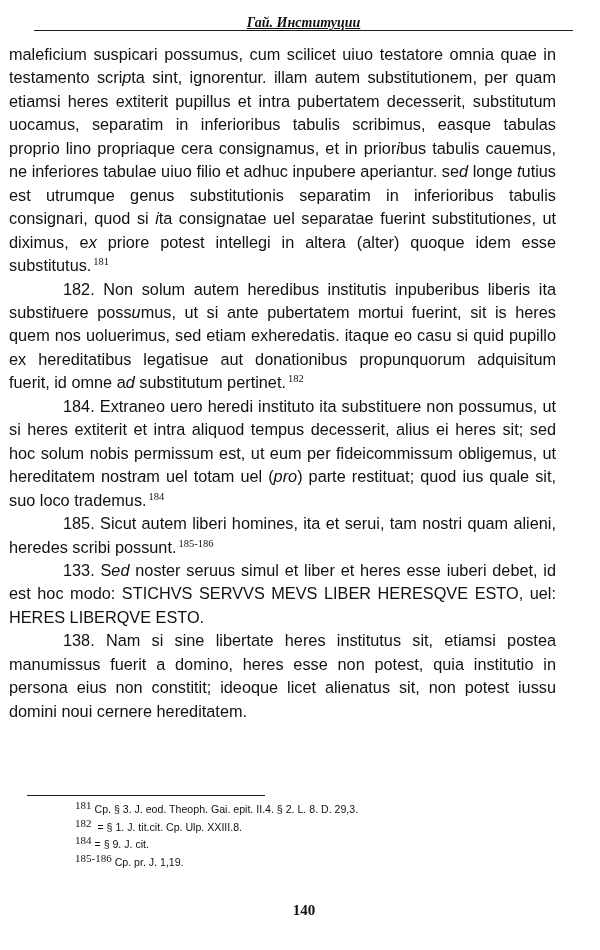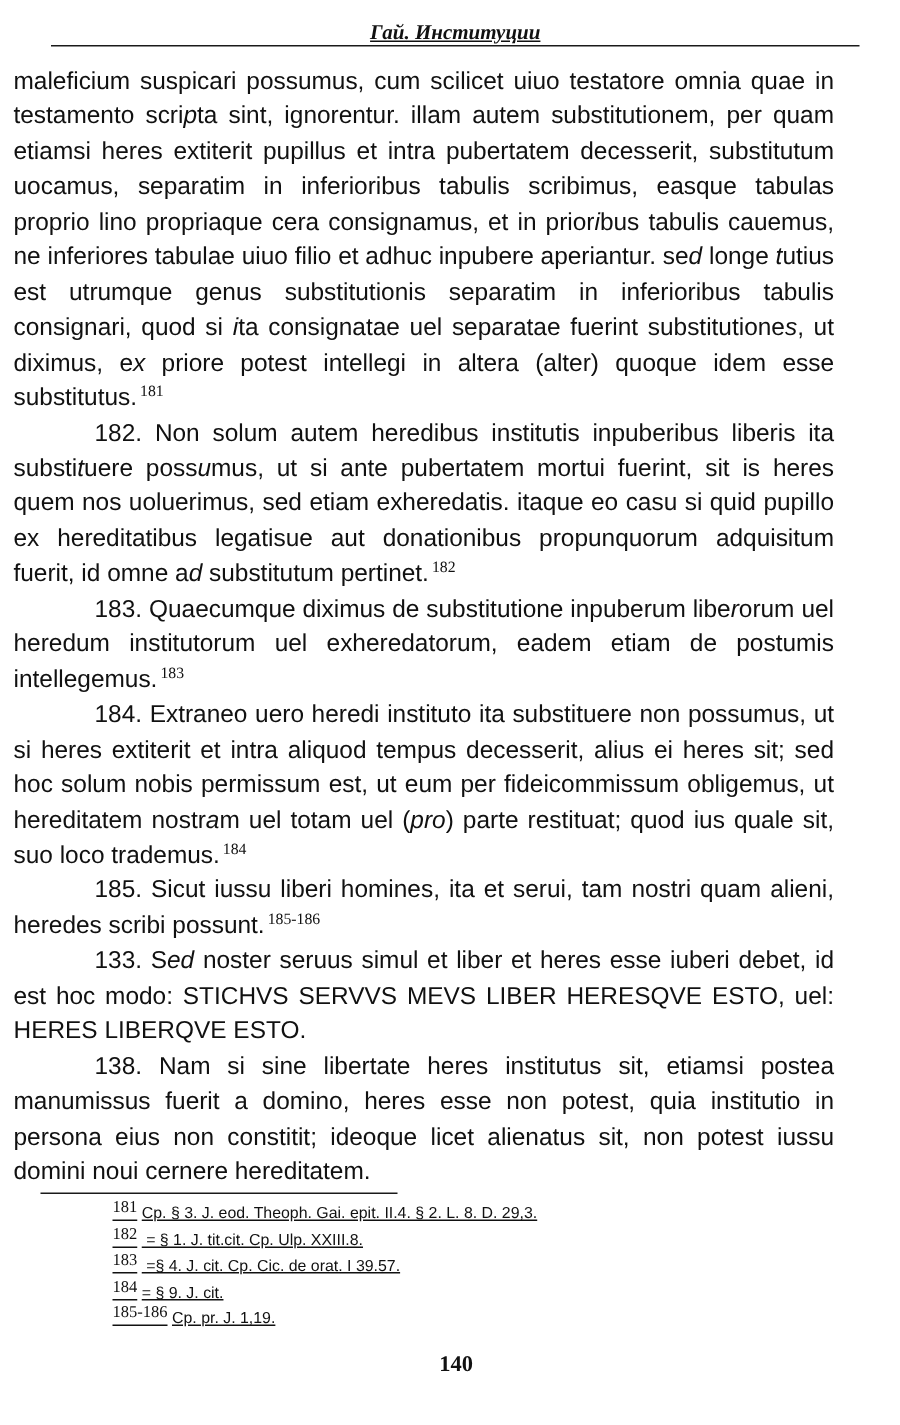--- a/index.html
+++ b/index.html
@@ -31,21 +31,21 @@
       font-size: 10.5px; line-height: 0; vertical-align: 6px;
       margin-left: 2px;
     }
     em { font-style: italic; }
     .fn-rule {
       position: absolute; left: 27px; top: 795px; width: 238px; height: 0;
       border-top: 1.3px solid #1a1a1a;
     }
     .footnotes {
       position: absolute; left: 75px; top: 801px; width: 480px;
-      font-size: 10.6px; line-height: 17.6px; text-decoration: underline;
+      font-size: 10.6px; line-height: 17.6px;
     }
     .footnotes div { white-space: nowrap; }
     .footnotes .num {
       font-family: "Liberation Serif", serif;
       font-size: 11px; vertical-align: 4px; line-height: 0;
       margin-right: 3px;
     }
     .page-number {
       position: absolute; left: 0; width: 608px; top: 902px;
       text-align: center;
@@ -58,34 +58,32 @@
 
 <div class="running-head">
   <span>Гай. Институции</span>
 </div>
 
 <div class="body-text">
   <p><span>maleficium suspicari possumus, cum scilicet uiuo testatore omnia quae in testamento scri</span><em>p</em><span>ta sint, ignorentur. illam autem substitutionem, per quam etiamsi heres extiterit pupillus et intra pubertatem decesserit, substitutum uocamus, separatim in inferioribus tabulis scribimus, easque tabulas proprio lino propriaque cera consignamus, et in prior</span><em>i</em><span>bus tabulis cauemus, ne inferiores tabulae uiuo filio et adhuc inpubere aperiantur. se</span><em>d</em><span> longe </span><em>t</em><span>utius est utrumque genus substitutionis separatim in inferioribus tabulis consignari, quod si </span><em>i</em><span>ta consignatae uel separatae fuerint substitutione</span><em>s</em><span>, ut diximus, e</span><em>x</em><span> priore potest intellegi in altera (alter) quoque idem esse substitutus.</span><sup class="fn">181</sup></p>
 
   <p class="para"><span>182.</span><span> Non solum autem heredibus institutis inpuberibus liberis ita substi</span><em>t</em><span>uere poss</span><em>u</em><span>mus, ut si ante pubertatem mortui fuerint, sit is heres quem nos uoluerimus, sed etiam exheredatis. itaque eo casu si quid pupillo ex hereditatibus legatisue aut donationibus propunquorum adquisitum fuerit, id omne a</span><em>d</em><span> substitutum pertinet.</span><sup class="fn">182</sup></p>
 
-  <p class="para"><span>183.</span><span> Quaecumque diximus de substitutione inpuberum libe</span><em>r</em><span>orum uel heredum institutorum uel exheredatorum, eadem etiam de postumis intellegemus.</span><sup class="fn">183</sup></p>
 
   <p class="para"><span>184.</span><span> Extraneo uero heredi instituto ita substituere non possumus, ut si heres extiterit et intra aliquod tempus decesserit, alius ei heres sit; sed hoc solum nobis permissum est, ut eum per fideicommissum obligemus, ut hereditatem nostr</span><em>a</em><span>m uel totam uel (</span><em>pro</em><span>) parte restituat; quod ius quale sit, suo loco trademus.</span><sup class="fn">184</sup></p>
 
-  <p class="para"><span>185.</span><span> Sicut iussu liberi homines, ita et serui, tam nostri quam alieni, heredes scribi possunt.</span><sup class="fn">185-186</sup></p>
+  <p class="para"><span>185.</span><span> Sicut autem liberi homines, ita et serui, tam nostri quam alieni, heredes scribi possunt.</span><sup class="fn">185-186</sup></p>
 
   <p class="para"><span>133.</span><span> S</span><em>ed</em><span> noster seruus simul et liber et heres esse iuberi debet, id est hoc modo: STICHVS SERVVS MEVS LIBER HERESQVE ESTO, uel: HERES LIBERQVE ESTO.</span></p>
 
   <p class="para"><span>138.</span><span> Nam si sine libertate heres institutus sit, etiamsi postea manumissus fuerit a domino, heres esse non potest, quia institutio in persona eius non constitit; ideoque licet alienatus sit, non potest iussu domini noui cernere hereditatem.</span></p>
 </div>
 
 <div class="fn-rule"></div>
 
 <div class="footnotes">
   <div><span class="num">181</span><span>Cp. § 3. J. eod. Theoph. Gai. epit. II.4. § 2. L. 8. D. 29,3.</span></div>
   <div><span class="num">182</span><span> = § 1. J. tit.cit. Cp. Ulp. XXIII.8.</span></div>
-  <div><span class="num">183</span><span> =§ 4. J. cit. Cp. Cic. de orat. I 39.57.</span></div>
   <div><span class="num">184</span><span>= § 9. J. cit.</span></div>
   <div><span class="num">185-186</span><span>Cp. pr. J. 1,19.</span></div>
 </div>
 
 <div class="page-number">140</div>
 
 </body></html>

